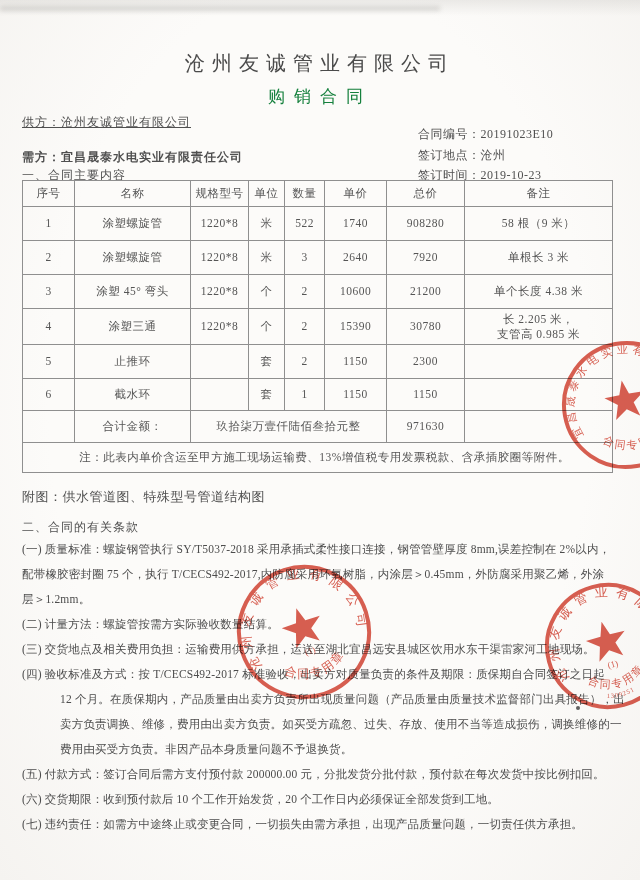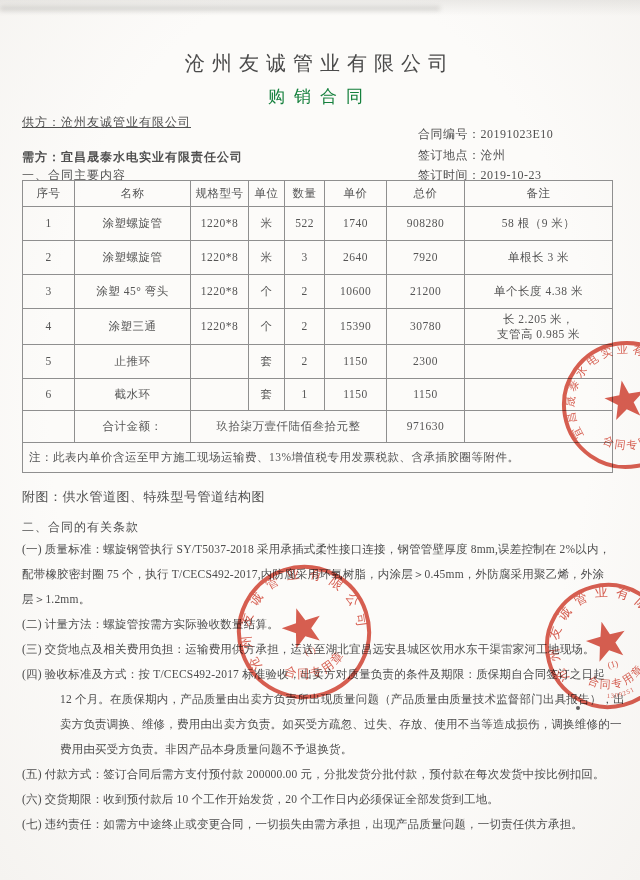--- a/index.html
+++ b/index.html
@@ -26,21 +26,21 @@
   .meta{left:418px;top:109px;font-size:12px;line-height:20.5px;letter-spacing:.5px;white-space:nowrap;margin-top:15px;}
   .h1{left:22px;top:167px;font-size:12px;letter-spacing:1px;}
   table.spec{
     left:22px;top:180px;width:590px;border-collapse:collapse;table-layout:fixed;
   }
   table.spec th, table.spec td{
     border:1px solid var(--border);font-weight:normal;text-align:center;vertical-align:middle;
     font-size:11.5px;color:#555;padding:0 2px;letter-spacing:.5px;line-height:1.25;
   }
   table.spec td.remark-multiline{white-space:pre-line;}
-  table.spec td.note-cell{text-align:left;padding-left:6px;font-family:Liberation Serif, serif;}
+  table.spec td.note-cell{text-align:center;padding-left:16px;font-family:Liberation Serif, serif;}
   .attach{left:22px;top:488px;font-size:13px;letter-spacing:.5px;}
   .h2{left:22px;top:519px;font-size:12px;letter-spacing:1px;}
   .terms{left:22px;top:537px;width:600px;}
   .term-line{height:25px;line-height:25px;font-size:11.5px;letter-spacing:.2px;white-space:nowrap;color:#4c4c4c;}
   .term-line.indent{padding-left:38px;}
   .term.gap{}
   svg.seal{position:absolute;mix-blend-mode:multiply;opacity:.88;}
   .seal-ring{fill:none;stroke:var(--seal);stroke-width:4;}
   .seal-company{fill:var(--seal);font-family:"Liberation Serif","DejaVu Serif",serif;}
   .seal-type{fill:var(--seal);font-family:"Liberation Serif","DejaVu Serif",serif;}

